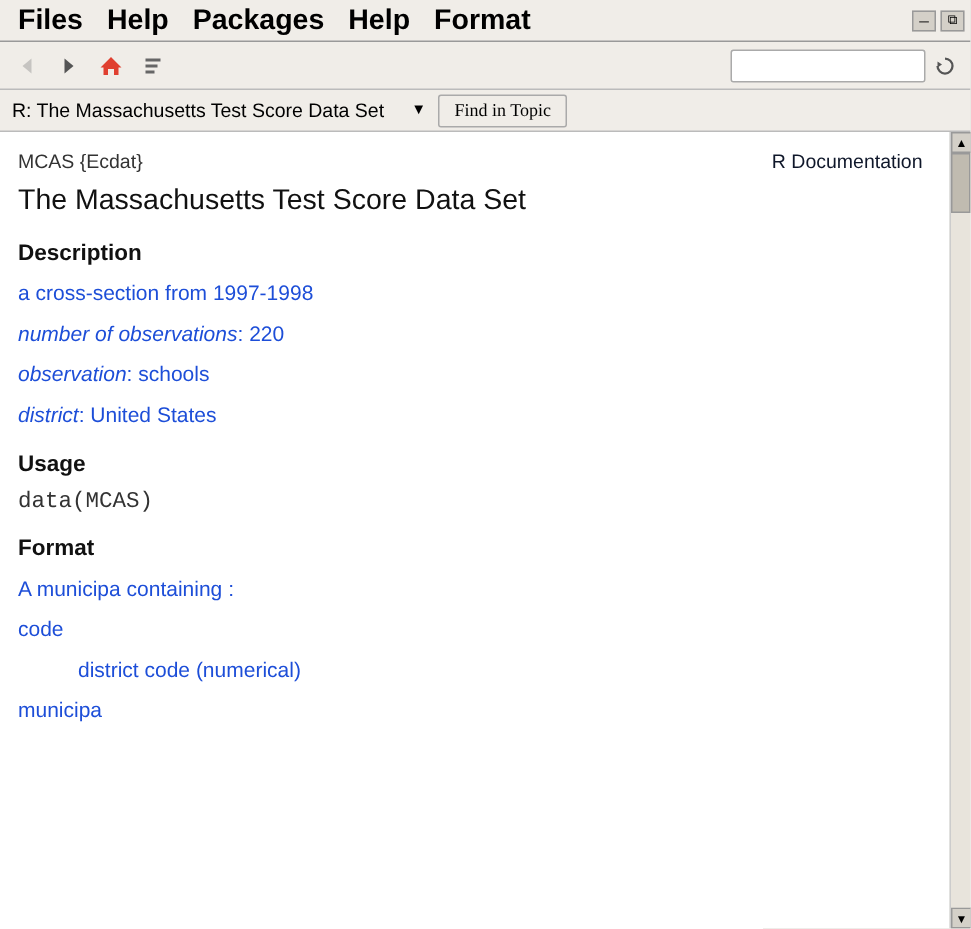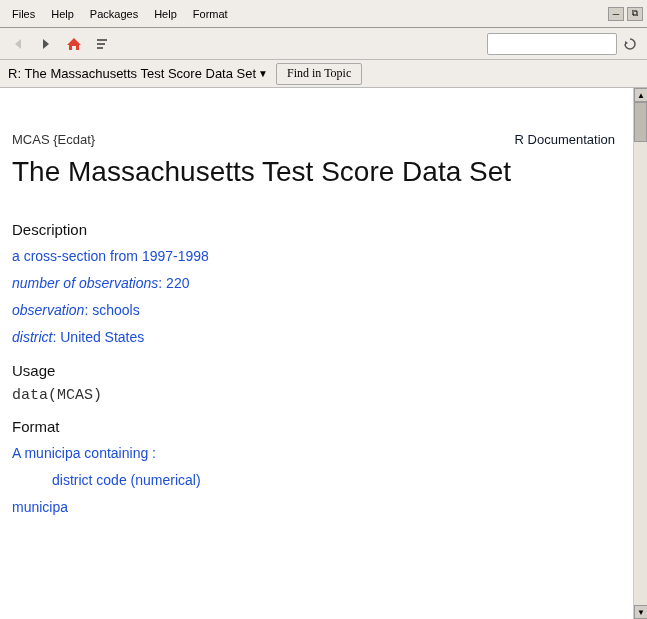--- a/index.html
+++ b/index.html
@@ -9,23 +9,24 @@
     .menu-bar {
       display: flex;
       align-items: center;
       background: #f0ede8;
       border-bottom: 1px solid #999;
       padding: 2px 4px;
       height: 28px;
     }
     .menu-item {
       padding: 2px 8px;
-      font-size: 11px;
+      font-size: 19px;
       cursor: pointer;
       border-radius: 3px;
+      font-weight: bold;
     }
     .window-controls {
       margin-left: auto;
       display: flex;
       gap: 3px;
     }
     .win-btn {
       width: 16px;
       height: 14px;
       background: #d4d0c8;
@@ -92,21 +93,21 @@
       background: #f0ede8;
       border-bottom: 1px solid #bbb;
       padding: 3px 8px;
       height: 28px;
       gap: 8px;
     }
     .location-text {
       font-size: 13px;
       display: flex;
       align-items: center;
-      gap: 2px;
+      gap: 18px;
     }
     .dropdown-arrow {
       font-size: 10px;
       cursor: pointer;
     }
     .find-topic-btn {
       border: 1px solid #aaa;
       background: #f0ede8;
       padding: 2px 10px;
       font-size: 12px;
@@ -159,36 +160,35 @@
       background: #c0bbb0;
       border: 1px solid #999;
     }
 
     
     .doc-header-row {
       display: flex;
       justify-content: space-between;
       margin-bottom: 8px;
       font-size: 13px;
-      margin-top: 32px;
     }
     .doc-header-left { color: #333; }
     .doc-header-right { color: #0f172a; }
 
     .doc-title {
-      font-size: 28px;
+      font-size: 19px;
       font-weight: normal;
-      margin-bottom: 32px;
+      margin-bottom: 14px;
       color: #111;
       line-height: 1.2;
     }
 
     .section-heading {
       font-size: 15px;
-      font-weight: normal;
+      font-weight: bold;
       margin-top: 14px;
       margin-bottom: 8px;
       color: #111;
     }
 
     .doc-para {
       font-size: 14px;
       margin-bottom: 6px;
       color: #1d4ed8;
       line-height: 1.5;
@@ -286,20 +286,21 @@
     </div>
     <div class="doc-para">
       <em>district</em><span>: United States</span>
     </div>
 
     <div class="section-heading">Usage</div>
     <div class="code-block">data(MCAS)</div>
 
     <div class="section-heading">Format</div>
     <div class="doc-para">A municipa containing :</div>
+    <div class="doc-para">code</div>
     <div class="doc-para indent">district code (numerical)</div>
     <div class="doc-para">municipa</div>
   </div>
 
   <div class="scrollbar">
     <div class="scroll-btn">▲</div>
     <div class="scroll-track">
       <div class="scroll-thumb"></div>
     </div>
     <div class="scroll-btn">▼</div>

